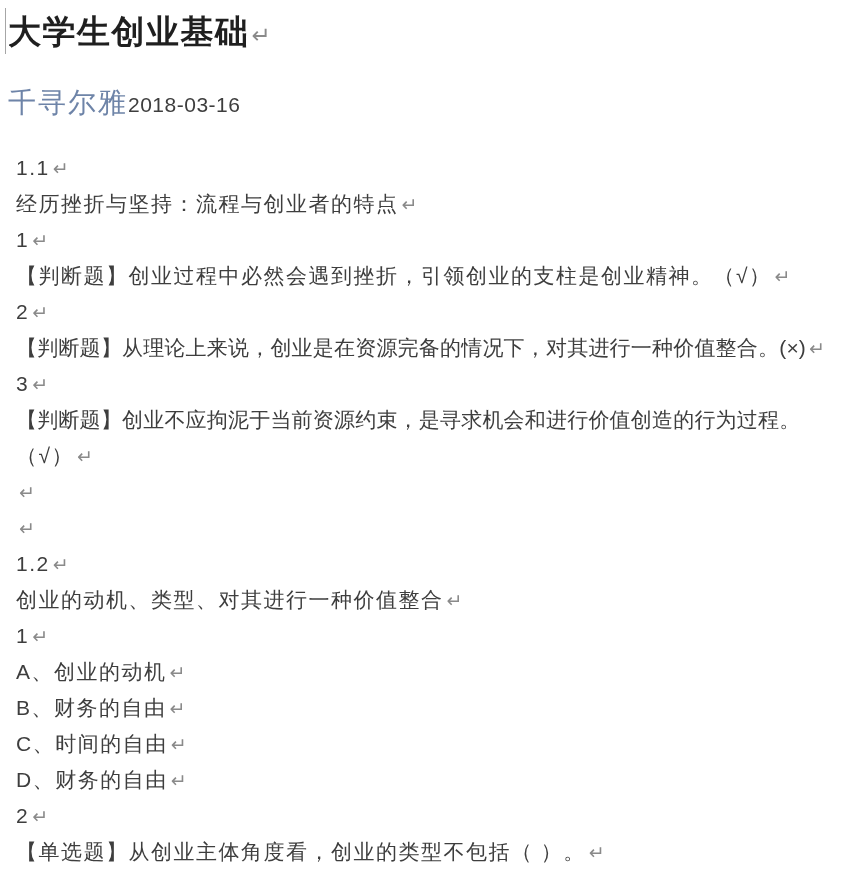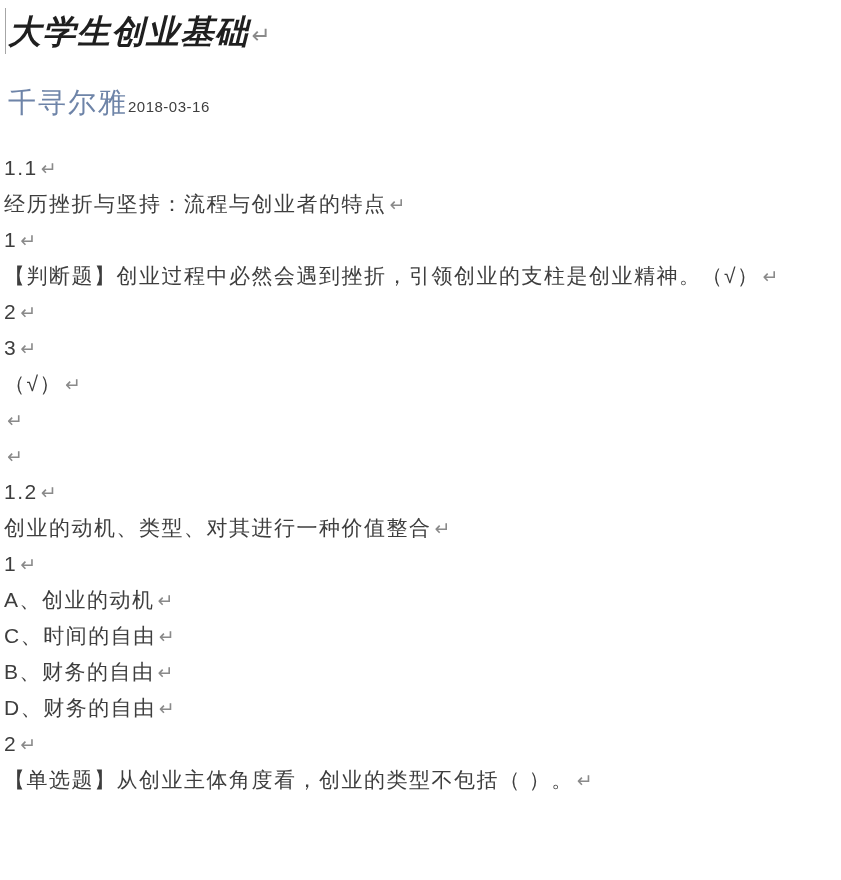--- a/index.html
+++ b/index.html
@@ -16,21 +16,20 @@
     background: var(--bg);
     overflow: hidden;
     font-family: "Liberation Sans", "DejaVu Sans", sans-serif;
   }
   .page { position: relative; width: 841px; height: 880px; overflow: hidden; }
 
   
   .title-row {
     position: absolute; top: 10px; left: 8px;
     white-space: nowrap;
-    font-style: italic;
   }
   .doc-title {
     display: inline;
     font-family: "Liberation Serif", "DejaVu Serif", serif;
     font-weight: bold;
     font-size: 33px;
     letter-spacing: 1.5px;
     color: var(--title);
   }
   .title-pilcrow {
@@ -53,40 +52,41 @@
   .author-link {
     font-family: "Liberation Serif", "DejaVu Serif", serif;
     font-size: 28px;
     letter-spacing: 2px;
     color: var(--link);
     text-decoration: none;
     cursor: pointer;
   }
   .pub-date {
     font-family: "Liberation Sans", "DejaVu Sans", sans-serif;
-    font-size: 15px;
+    font-size: 21px;
     letter-spacing: 0.5px;
     color: var(--text);
   }
 
   
   .content {
     position: absolute; top: 150px; left: 0; right: 0;
   }
   .line {
     height: 36px;
     line-height: 36px;
     padding-left: 4px;
     font-size: 21px;
     letter-spacing: 1.5px;
     white-space: pre;
     overflow: visible;
     color: var(--text);
     
     font-family: "Liberation Sans", serif;
+    margin-left: 12px;
   }
   .line.tight { letter-spacing: 0.2px; }
   .pilcrow {
     font-size: 19px;
     color: var(--mark);
     letter-spacing: 0;
     margin-left: 3px;
     font-family: "Liberation Sans", "DejaVu Sans", sans-serif;
   }
 </style>
@@ -104,28 +104,30 @@
   <div class="byline">
     <a class="author-link">千寻尔雅</a><span class="pub-date">2018-03-16</span>
   </div>
 
   <div class="content">
       <div class="line"><span>1.1</span><span class="pilcrow">↵</span></div>
       <div class="line"><span>经历挫折与坚持：流程与创业者的特点</span><span class="pilcrow">↵</span></div>
       <div class="line"><span>1</span><span class="pilcrow">↵</span></div>
       <div class="line"><span>【判断题】创业过程中必然会遇到挫折，引领创业的支柱是创业精神。（√）</span><span class="pilcrow">↵</span></div>
       <div class="line"><span>2</span><span class="pilcrow">↵</span></div>
+      <div class="line tight"><span>【判断题】从理论上来说，创业是在资源完备的情况下，对其进行一种价值整合。(×)</span><span class="pilcrow">↵</span></div>
       <div class="line"><span>3</span><span class="pilcrow">↵</span></div>
+      <div class="line tight"><span>【判断题】创业不应拘泥于当前资源约束，是寻求机会和进行价值创造的行为过程。</span></div>
       <div class="line"><span>（√）</span><span class="pilcrow">↵</span></div>
       <div class="line"><span></span><span class="pilcrow">↵</span></div>
       <div class="line"><span></span><span class="pilcrow">↵</span></div>
       <div class="line"><span>1.2</span><span class="pilcrow">↵</span></div>
       <div class="line"><span>创业的动机、类型、对其进行一种价值整合</span><span class="pilcrow">↵</span></div>
       <div class="line"><span>1</span><span class="pilcrow">↵</span></div>
       <div class="line"><span>A、创业的动机</span><span class="pilcrow">↵</span></div>
+      <div class="line"><span>B、财务的自由</span><span class="pilcrow">↵</span></div>
       <div class="line"><span>C、时间的自由</span><span class="pilcrow">↵</span></div>
-      <div class="line"><span>B、财务的自由</span><span class="pilcrow">↵</span></div>
       <div class="line"><span>D、财务的自由</span><span class="pilcrow">↵</span></div>
       <div class="line"><span>2</span><span class="pilcrow">↵</span></div>
       <div class="line"><span>【单选题】从创业主体角度看，创业的类型不包括（ ）。</span><span class="pilcrow">↵</span></div>
     </div>
 
 </div>
 
 </body></html>

